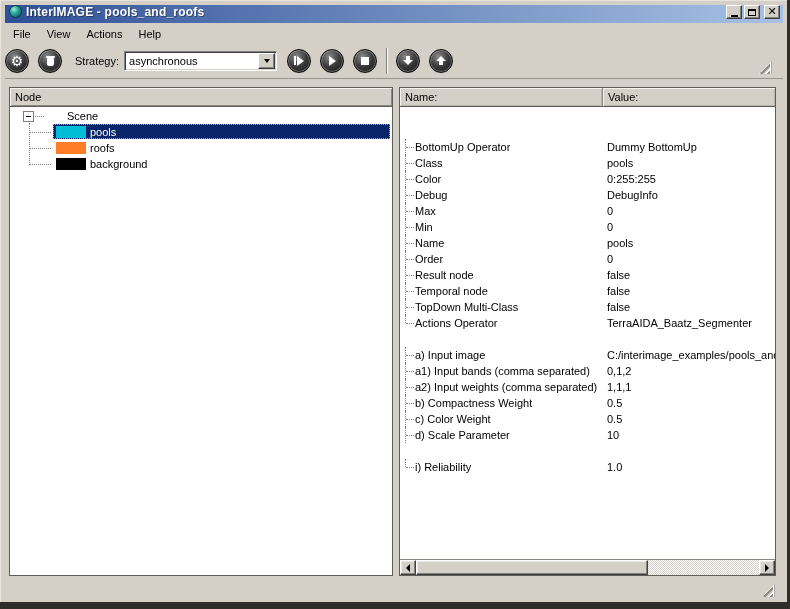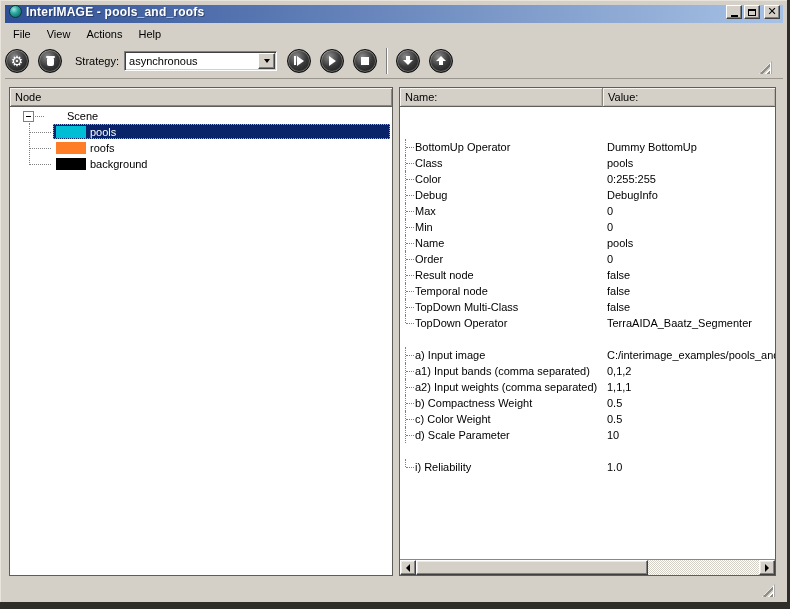--- a/index.html
+++ b/index.html
@@ -297,21 +297,21 @@
           </div>
           <div class="prow">
             <span class="pname lvl1"><span class="pconn"></span><span>Temporal node</span></span>
             <span class="pval">false</span>
           </div>
           <div class="prow">
             <span class="pname lvl1"><span class="pconn"></span><span>TopDown Multi-Class</span></span>
             <span class="pval">false</span>
           </div>
           <div class="prow">
-            <span class="pname lvl1"><span class="pconn end"></span><span>TopDown Operator</span></span>
+            <span class="pname lvl1"><span class="pconn end"></span><span>Actions Operator</span></span>
             <span class="pval">TerraAIDA_Baatz_Segmenter</span>
           </div>
           <div class="prow">
             <span class="pval"></span>
           </div>
           <div class="prow">
             <span class="pname lvl1"><span class="pconn"></span><span>a) Input image</span></span>
             <span class="pval">C:/interimage_examples/pools_and_roofs</span>
           </div>
           <div class="prow">

